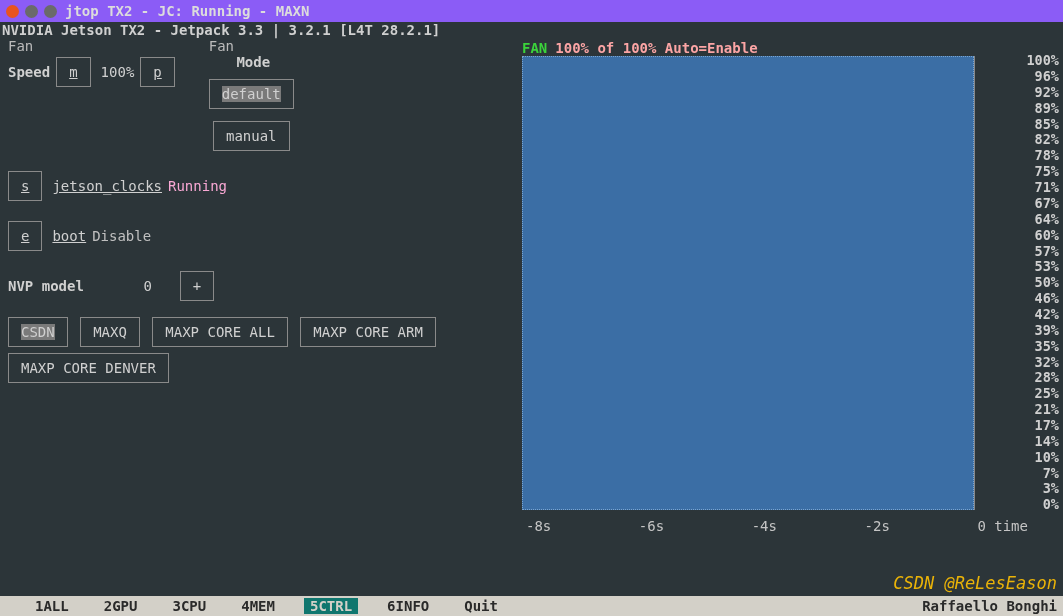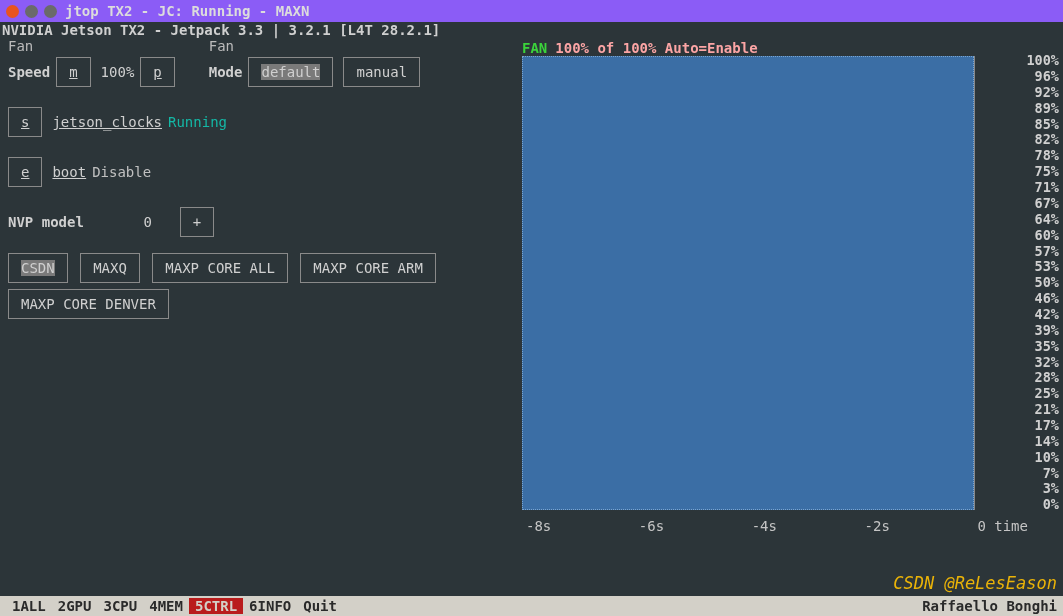--- a/index.html
+++ b/index.html
@@ -64,21 +64,21 @@
     color:#d0d0d0;
     cursor:pointer;
     font-family:inherit;
     font-size:inherit;
   }
   .boxbtn.sel span { background:#7a7a7a;  }
   .underline { text-decoration: underline; }
 
   .row { margin-top: 14px; display:flex; align-items:center; gap:6px; }
 
-  .running { color:#14b8a6; }
+  .running { color:#f9a8d4; }
   .disable { color:#c0c0c0; }
 
   
   .chart-title { display:flex; gap:8px; padding-left: 2px; }
   .chart-title .fan { color:#3bd33b; font-weight:bold; }
   .chart-title .stat { color:#fca5a5; font-weight:bold; }
 
   .chart-area {
     position:relative;
     height: 476px;
@@ -131,22 +131,22 @@
     position:absolute;
     bottom:0; left:0; right:0;
     height:20px;
     background:#d3d0c8;
     color:#2a2a2a;
     display:flex;
     align-items:center;
     padding:0 6px;
     font-weight:bold;
   }
-  .tab { background:#d3d0c8; color:#2a2a2a; padding:0 6px; }
-  .tab.active { background:#b91c1c; color:#d3d0c8; }
+  .tab { background:#d3d0c8; color:#2a2a2a; padding:0 6px;margin-left:23px; }
+  .tab.active { background:#0f766e; color:#d3d0c8; }
   .tab .num { font-weight:bold; }
   .spacer { flex:1; }
   .credit { color:#2a2a2a; }
 
   .watermark {
     position:absolute;
     right:6px;
     bottom:22px;
     color:#eab308;
     font-size:17px;
@@ -182,21 +182,21 @@
           </div>
           <span>100%</span>
           <div class="boxbtn">
             <span class="underline">p</span>
           </div>
         </div>
       </div>
 
       <div class="fan-block">
         <div class="flabel">Fan</div>
-        <div style="display:flex;align-items:center;gap:6px;">
+        <div style="display:flex;align-items:center;gap:6px;flex-direction:column;">
           <b>Mode</b>
           <div class="boxbtn sel">
             <span>default</span>
           </div>
           <div class="boxbtn">
             <span>manual</span>
           </div>
         </div>
       </div>
     </div>

